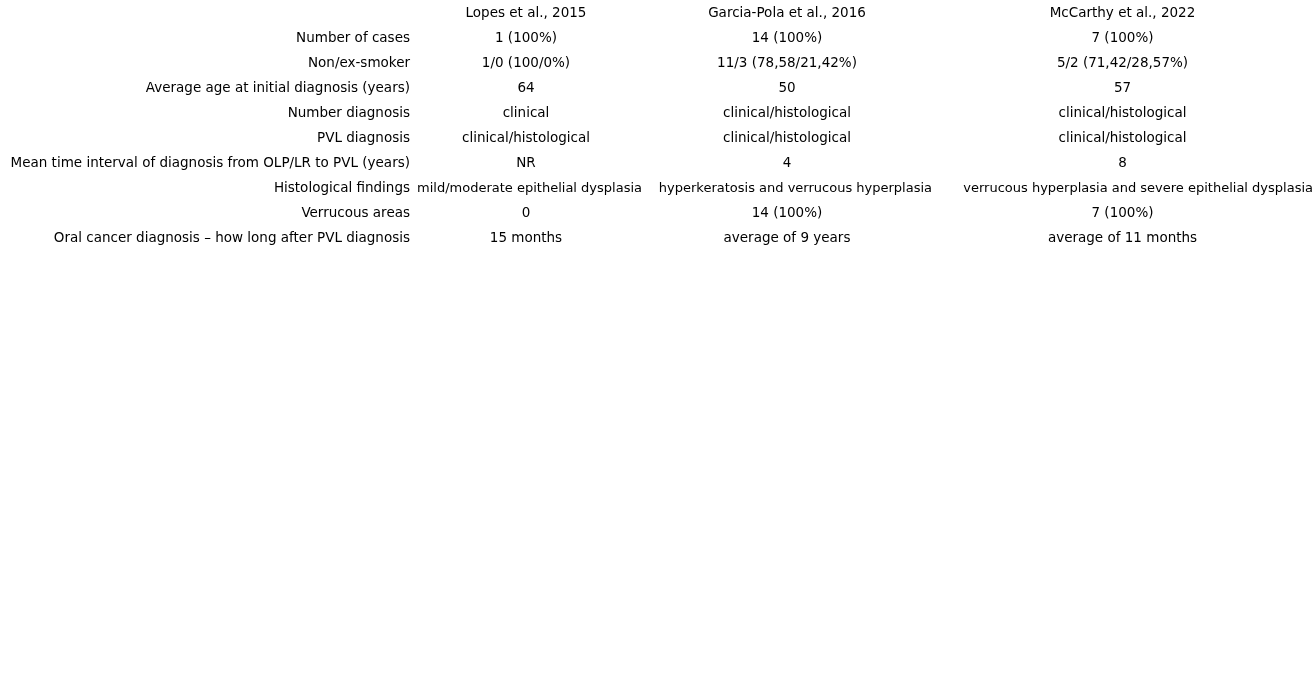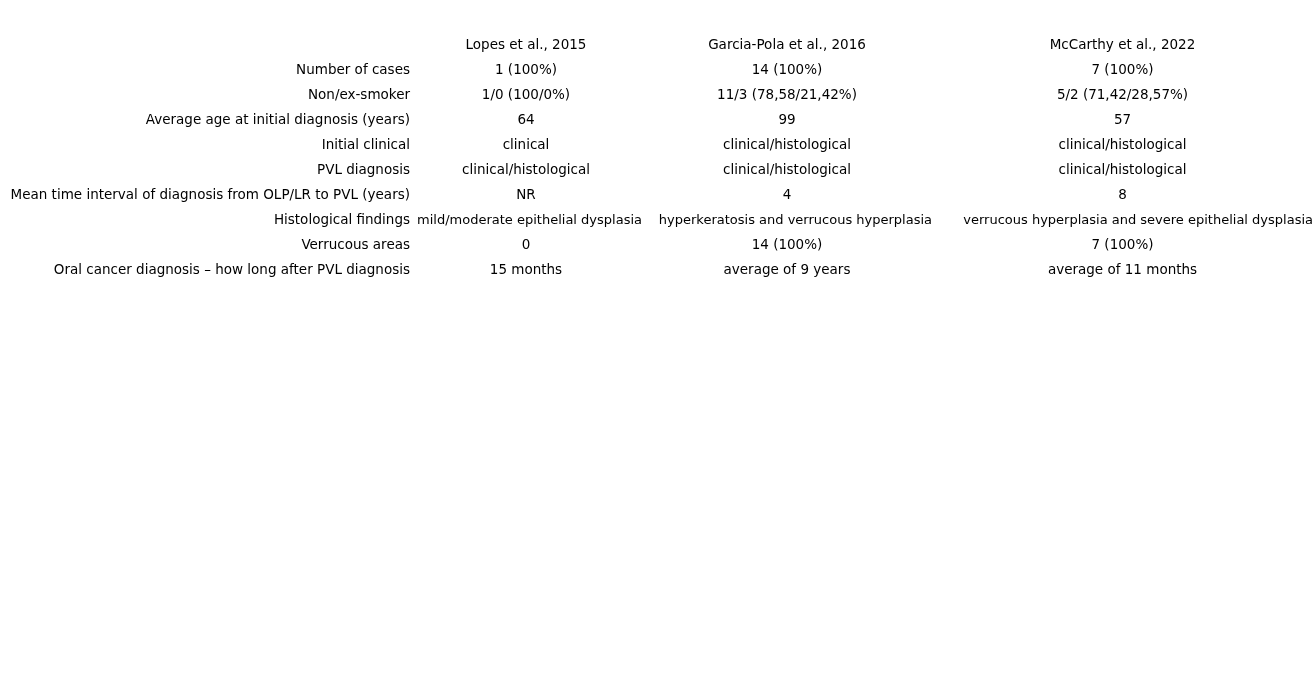--- a/index.html
+++ b/index.html
@@ -11,21 +11,20 @@
     width: 1313px;
     height: 690px;
     font-family: "DejaVu Sans", sans-serif;
     color: #000000;
     overflow: hidden;
   }
   #sheet {
     position: relative;
     width: 1313px;
     height: 579px;
-    margin-top: 32px;
   }
   table.data-table {
     border-collapse: collapse;
     table-layout: fixed;
     width: 1313px;
     margin: 0;
   }
   table.data-table col.c-label { width: 410px; }
   table.data-table col.c-col1  { width: 232px; }
   table.data-table col.c-col2  { width: 290px; }
@@ -84,25 +83,25 @@
       </tr>
       <tr class="data-row">
         <td class="row-label">Non/ex-smoker</td>
         <td class="value-cell">1/0 (100/0%)</td>
         <td class="value-cell">11/3 (78,58/21,42%)</td>
         <td class="value-cell">5/2 (71,42/28,57%)</td>
       </tr>
       <tr class="data-row">
         <td class="row-label">Average age at initial diagnosis (years)</td>
         <td class="value-cell">64</td>
-        <td class="value-cell">99</td>
+        <td class="value-cell">50</td>
         <td class="value-cell">57</td>
       </tr>
       <tr class="data-row">
-        <td class="row-label">Initial clinical</td>
+        <td class="row-label">Number diagnosis</td>
         <td class="value-cell">clinical</td>
         <td class="value-cell">clinical/histological</td>
         <td class="value-cell">clinical/histological</td>
       </tr>
       <tr class="data-row">
         <td class="row-label">PVL diagnosis</td>
         <td class="value-cell">clinical/histological</td>
         <td class="value-cell">clinical/histological</td>
         <td class="value-cell">clinical/histological</td>
       </tr>

